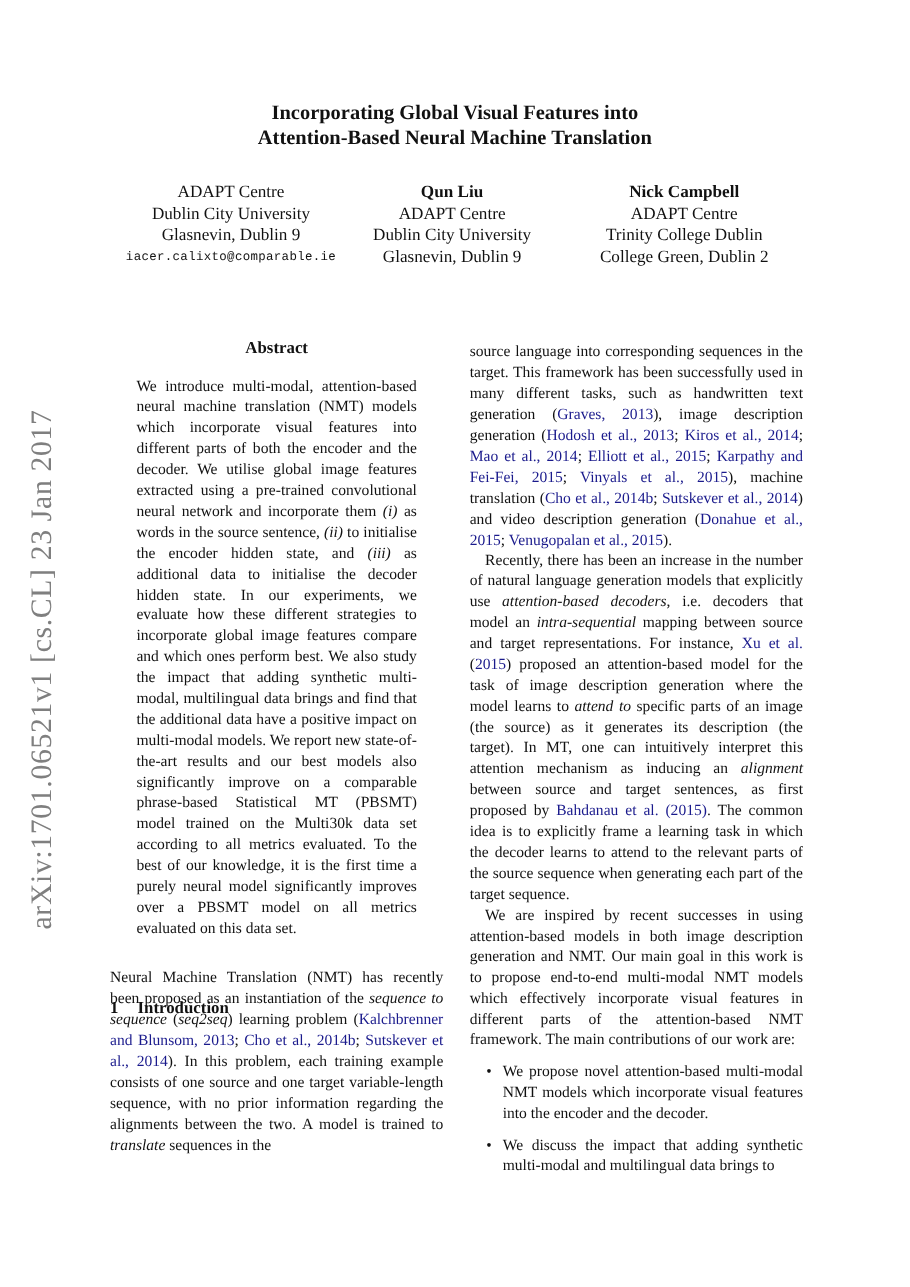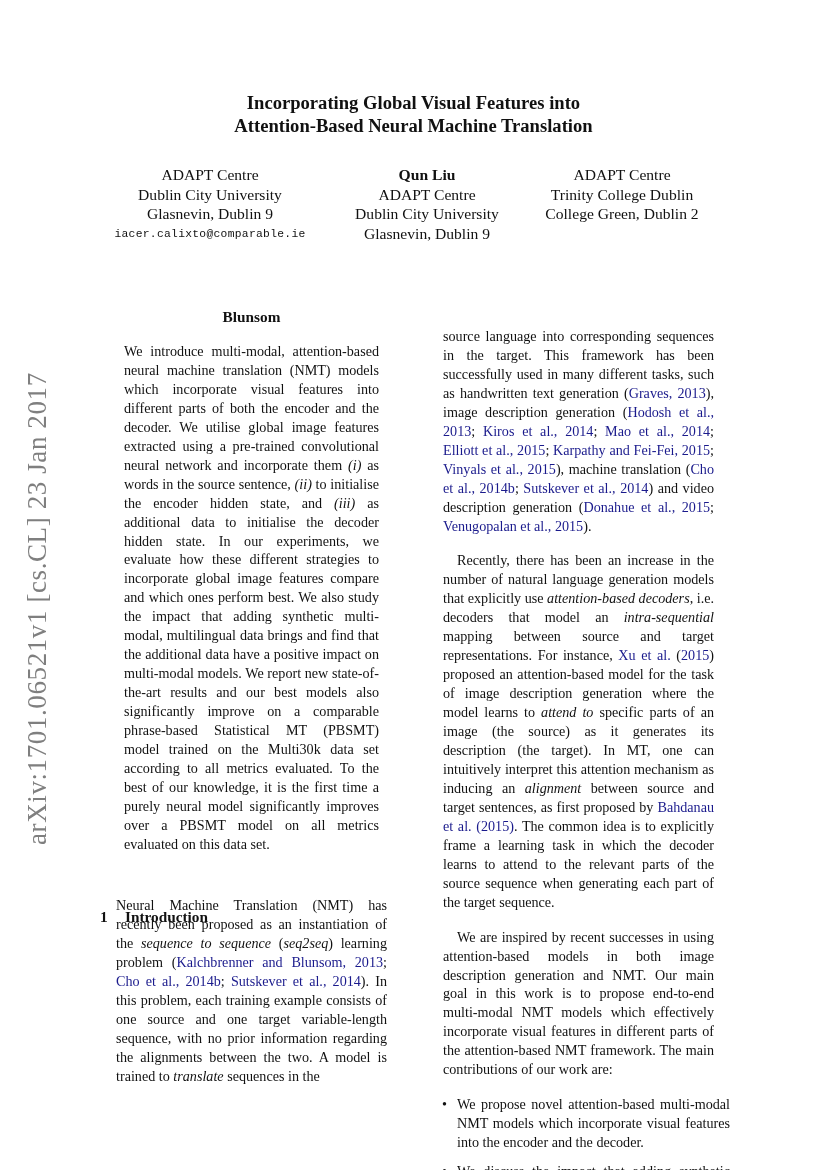--- a/index.html
+++ b/index.html
@@ -39,21 +39,21 @@
   }
   .section {
     position: absolute; left: 100px; top: 908px; font-weight: bold; font-size: 15.3px;
   }
   .section .num { display: inline-block; width: 25px; }
   .col {
     position: absolute; width: 303px;
     font-size: 14.15px; line-height: 18.95px; text-align: justify;
     hyphens: auto;
   }
-  .col p { margin: 16px; }
+  .col p { margin: 0; }
   .col p.indent { text-indent: 14px; }
   .cite { color: #1a1a8c; }
   ul.contrib { list-style: none; margin: 10px 0 0 0; padding: 0; }
   ul.contrib li { position: relative; padding-left: 30px; margin-bottom: 10px; }
   ul.contrib li .bullet { position: absolute; left: 15px; top: 0; }
   em { font-style: italic; }
 </style>
 </head>
 <body>
 
@@ -61,35 +61,36 @@
   <div>Incorporating Global Visual Features into</div>
   <div>Attention-Based Neural Machine Translation</div>
 </div>
 
 <div class="author" style="left:100px; width:220px;">
   <div>ADAPT Centre</div>
   <div>Dublin City University</div>
   <div>Glasnevin, Dublin 9</div>
   <div class="email">iacer.calixto@comparable.ie</div>
 </div>
-<div class="author" style="left:332px; width:190px;">
+<div class="author" style="left:316px; width:190px;">
   <div class="name">Qun Liu</div>
   <div>ADAPT Centre</div>
   <div>Dublin City University</div>
   <div>Glasnevin, Dublin 9</div>
 </div>
 <div class="author" style="left:522px; width:200px;">
+  <div class="name">Nick Campbell</div>
   <div>ADAPT Centre</div>
   <div>Trinity College Dublin</div>
   <div>College Green, Dublin 2</div>
 </div>
 
 <div class="arxiv">arXiv:1701.06521v1  [cs.CL]  23 Jan 2017</div>
 
-<div class="abstract-title">Blunsom</div>
+<div class="abstract-title">Abstract</div>
 <div class="abstract"><span>We introduce multi-modal, attention-based neural machine translation (NMT) models which incorporate visual features into different parts of both the encoder and the decoder. We utilise global image features extracted using a pre-trained convolutional neural network and incorporate them </span><em>(i)</em><span> as words in the source sentence, </span><em>(ii)</em><span> to initialise the encoder hidden state, and </span><em>(iii)</em><span> as additional data to initialise the decoder hidden state. In our experiments, we evaluate how these different strategies to incorporate global image features compare and which ones perform best. We also study the impact that adding synthetic multi-modal, multilingual data brings and find that the additional data have a positive impact on multi-modal models. We report new state-of-the-art results and our best models also significantly improve on a comparable phrase-based Statistical MT (PBSMT) model trained on the Multi30k data set according to all metrics evaluated. To the best of our knowledge, it is the first time a purely neural model significantly improves over a PBSMT model on all metrics evaluated on this data set.</span></div>
 
 <div class="section"><span class="num">1</span><span>Introduction</span></div>
 
 <div class="col" style="left:100px; top:880px;">
   <p><span>Neural Machine Translation (NMT) has recently been proposed as an instantiation of the </span><em>sequence to sequence</em><span> (</span><em>seq2seq</em><span>) learning problem (</span><span class="cite">Kalchbrenner and Blunsom, 2013</span><span>; </span><span class="cite">Cho et al., 2014b</span><span>; </span><span class="cite">Sutskever et al., 2014</span><span>). In this problem, each training example consists of one source and one target variable-length sequence, with no prior information regarding the alignments between the two. A model is trained to </span><em>translate</em><span> sequences in the</span></p>
 </div>
 
 <div class="col" style="left:427px; top:311px;">
   <p><span>source language into corresponding sequences in the target. This framework has been successfully used in many different tasks, such as handwritten text generation (</span><span class="cite">Graves, 2013</span><span>), image description generation (</span><span class="cite">Hodosh et al., 2013</span><span>; </span><span class="cite">Kiros et al., 2014</span><span>; </span><span class="cite">Mao et al., 2014</span><span>; </span><span class="cite">Elliott et al., 2015</span><span>; </span><span class="cite">Karpathy and Fei-Fei, 2015</span><span>; </span><span class="cite">Vinyals et al., 2015</span><span>), machine translation (</span><span class="cite">Cho et al., 2014b</span><span>; </span><span class="cite">Sutskever et al., 2014</span><span>) and video description generation (</span><span class="cite">Donahue et al., 2015</span><span>; </span><span class="cite">Venugopalan et al., 2015</span><span>).</span></p>

